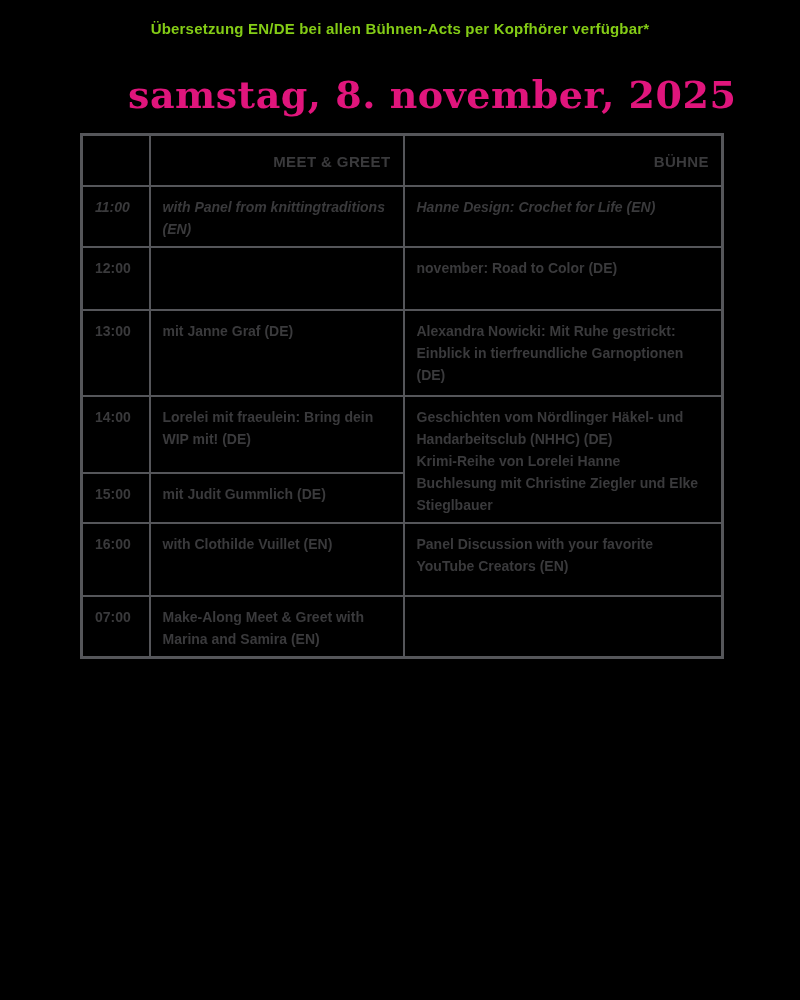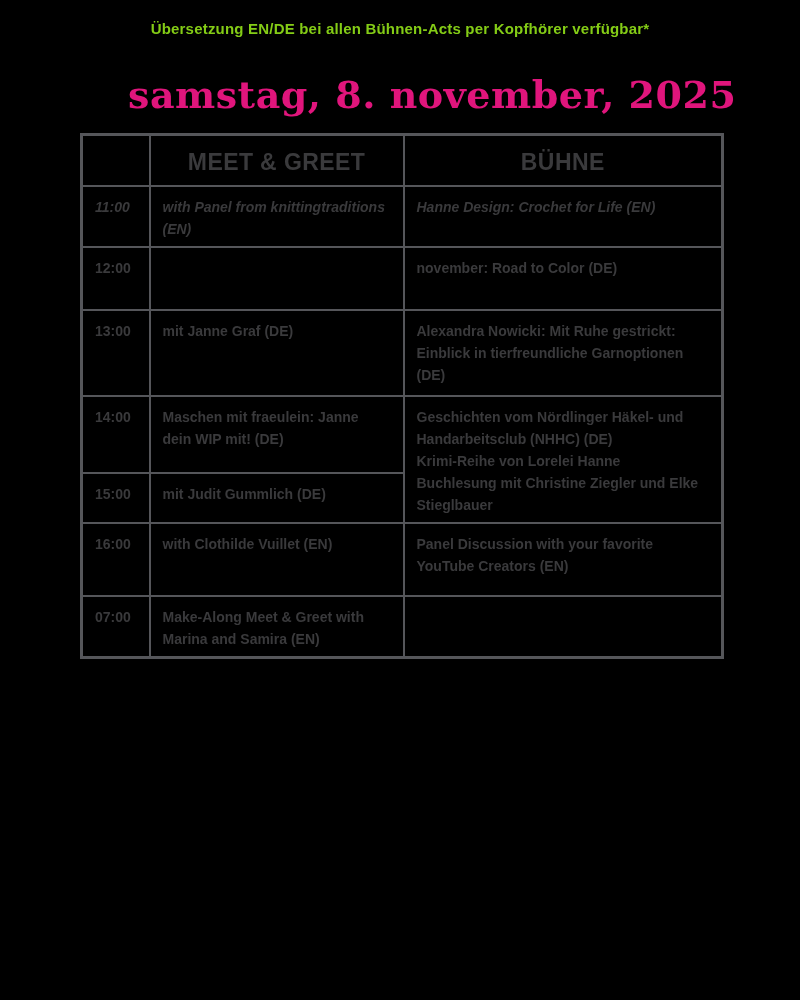--- a/index.html
+++ b/index.html
@@ -53,23 +53,23 @@
     line-height: 22px;
     font-weight: 700;
     padding: 9px 12px 6px 12px;
     overflow: hidden;
   }
   col.c-time  { width: 68px; }
   col.c-meet  { width: 254px; }
   col.c-stage { width: 319px; }
   tr.r-header th {
     height: 34px;
-    font-size: 23px;
+    font-size: 15px;
     letter-spacing: 0.4px;
-    text-align: center;
+    text-align: right;
     vertical-align: middle;
   }
   .t-cell { padding-left: 8px; }
   tr.r1 td { height: 41px; font-style: italic; }
   tr.r2 td { height: 46px; }
   tr.r3 td { height: 69px; }
   tr.r4 td { height: 50px; }
   tr.r5 td { height: 26px; }
   tr.r6 td { height: 56px; }
   tr.r7 td { height: 38px; }
@@ -105,21 +105,21 @@
     <td></td>
     <td>november: Road to Color (DE)</td>
   </tr>
   <tr class="r3">
     <td class="t-cell">13:00</td>
     <td>mit Janne Graf (DE)</td>
     <td>Alexandra Nowicki: Mit Ruhe gestrickt: Einblick in tierfreundliche Garnoptionen (DE)</td>
   </tr>
   <tr class="r4">
     <td class="t-cell">14:00</td>
-    <td>Maschen mit fraeulein: Janne dein WIP mit! (DE)</td>
+    <td>Lorelei mit fraeulein: Bring dein WIP mit! (DE)</td>
     <td rowspan="2">
       <span class="sub-strong">Geschichten vom Nördlinger Häkel- und Handarbeitsclub (NHHC) (DE)</span>
       <span class="sub-strong">Krimi-Reihe von Lorelei Hanne</span>
       <span class="sub-normal">Buchlesung mit Christine Ziegler und Elke Stieglbauer</span>
     </td>
   </tr>
   <tr class="r5">
     <td class="t-cell">15:00</td>
     <td>mit Judit Gummlich (DE)</td>
   </tr>

